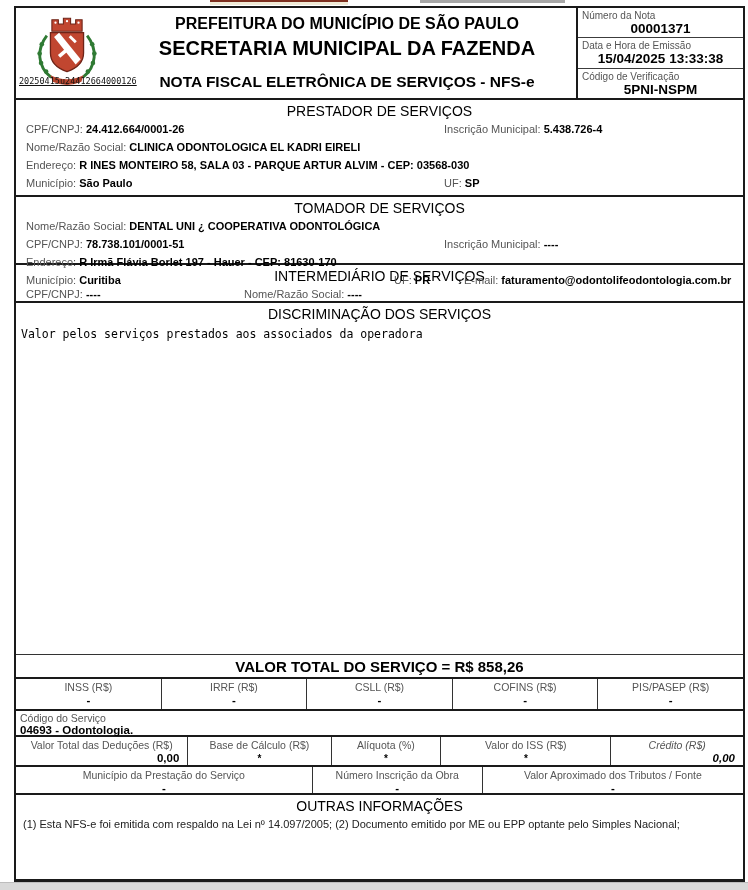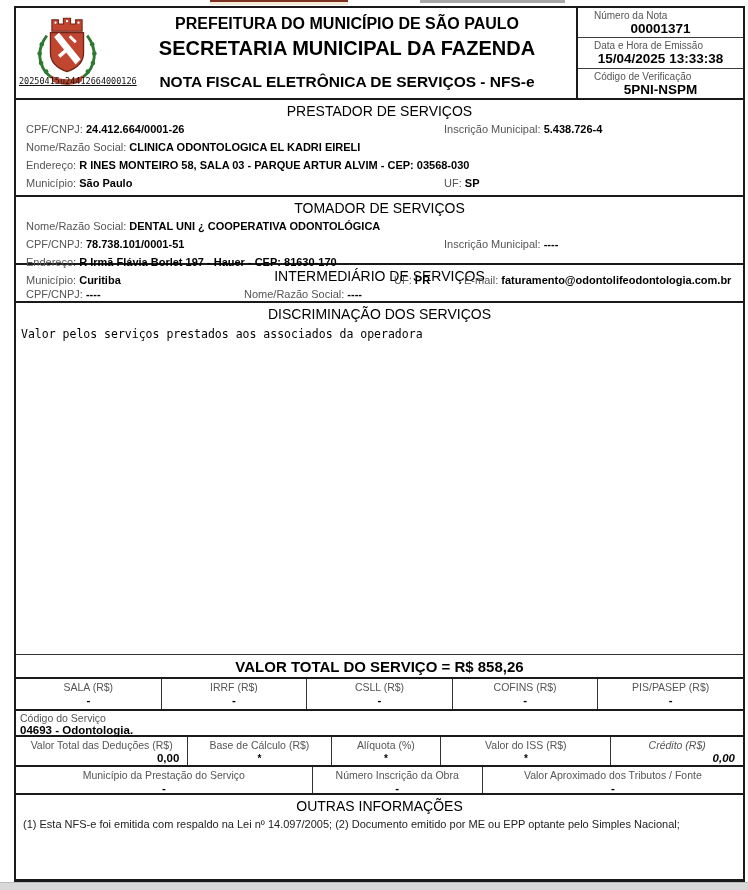--- a/index.html
+++ b/index.html
@@ -24,21 +24,21 @@
   .logo-wrap svg { display:block; margin:5px auto 0 auto; }
   .barcode-text { position:absolute; left:3px; bottom:12px; font-family:"DejaVu Sans Mono", monospace;
     font-size:8.5px; color:#111; text-decoration:underline; white-space:nowrap; }
   .head-center { flex:1; text-align:center; padding-top:7px; }
   .head-title { font-size:16px; font-weight:bold; color:#000; letter-spacing:0px; }
   .head-subtitle { font-size:20px; font-weight:bold; margin-top:4px; }
   .head-doctype { font-size:15.5px; font-weight:bold; margin-top:13px; }
   .info-box { width:167px; border-left:2px solid #1a1a1a; display:flex; flex-direction:column; }
   .info-cell { flex:1; border-bottom:1px solid #3c3c3c; overflow:hidden; }
   .info-cell:last-child { border-bottom:none; }
-  .info-label { font-size:10px; color:#555; padding:2px 0 0 16px; line-height:11px; }
+  .info-label { font-size:10px; color:#555; padding:2px 0 0 4px; line-height:11px; }
   .info-value { font-size:13.5px; font-weight:bold; text-align:center; line-height:15px; }
 
   
   .sec-title { text-align:center; font-weight:normal; font-size:14px; padding-top:3px; height:21px; }
   .field-row { position:relative; height:18px; font-size:11px; padding-left:10px;
     white-space:nowrap; line-height:17px; }
   .lbl { color:#555; }
   .val { color:#000; font-weight:bold; }
   .abs { position:absolute; top:0; }
 
@@ -220,21 +220,21 @@
 
   <div class="sec-disc">
     <div class="sec-title">DISCRIMINAÇÃO DOS SERVIÇOS</div>
     <div class="disc-content">Valor pelos serviços prestados aos associados da operadora</div>
   </div>
 
   <div class="sec-valortotal">VALOR TOTAL DO SERVIÇO = R$ 858,26</div>
 
   <div class="sec-impostos">
     <div class="tax-col">
-      <div class="cell-label">SALA (R$)</div>
+      <div class="cell-label">INSS (R$)</div>
       <div class="cell-value">-</div>
     </div>
     <div class="tax-col">
       <div class="cell-label">IRRF (R$)</div>
       <div class="cell-value">-</div>
     </div>
     <div class="tax-col">
       <div class="cell-label">CSLL (R$)</div>
       <div class="cell-value">-</div>
     </div>

